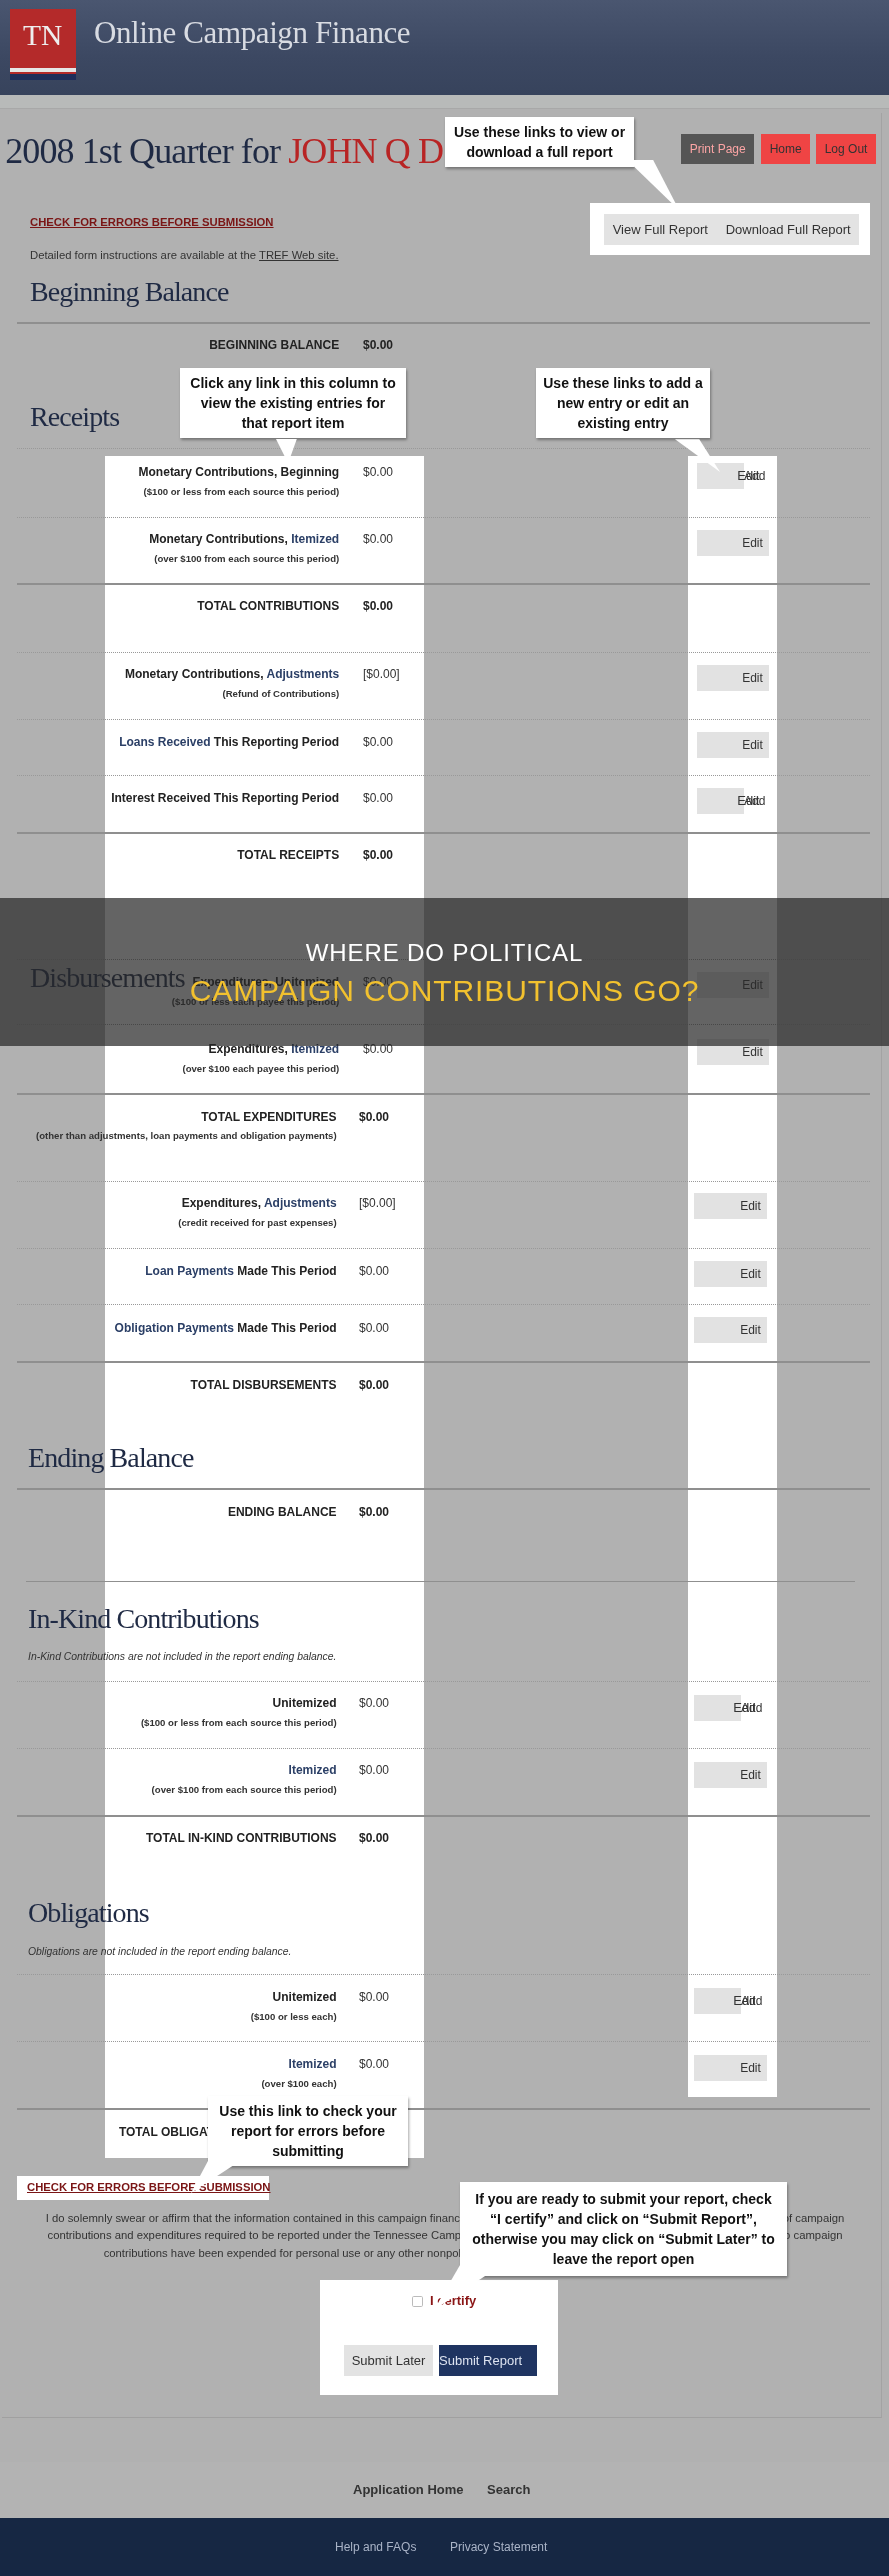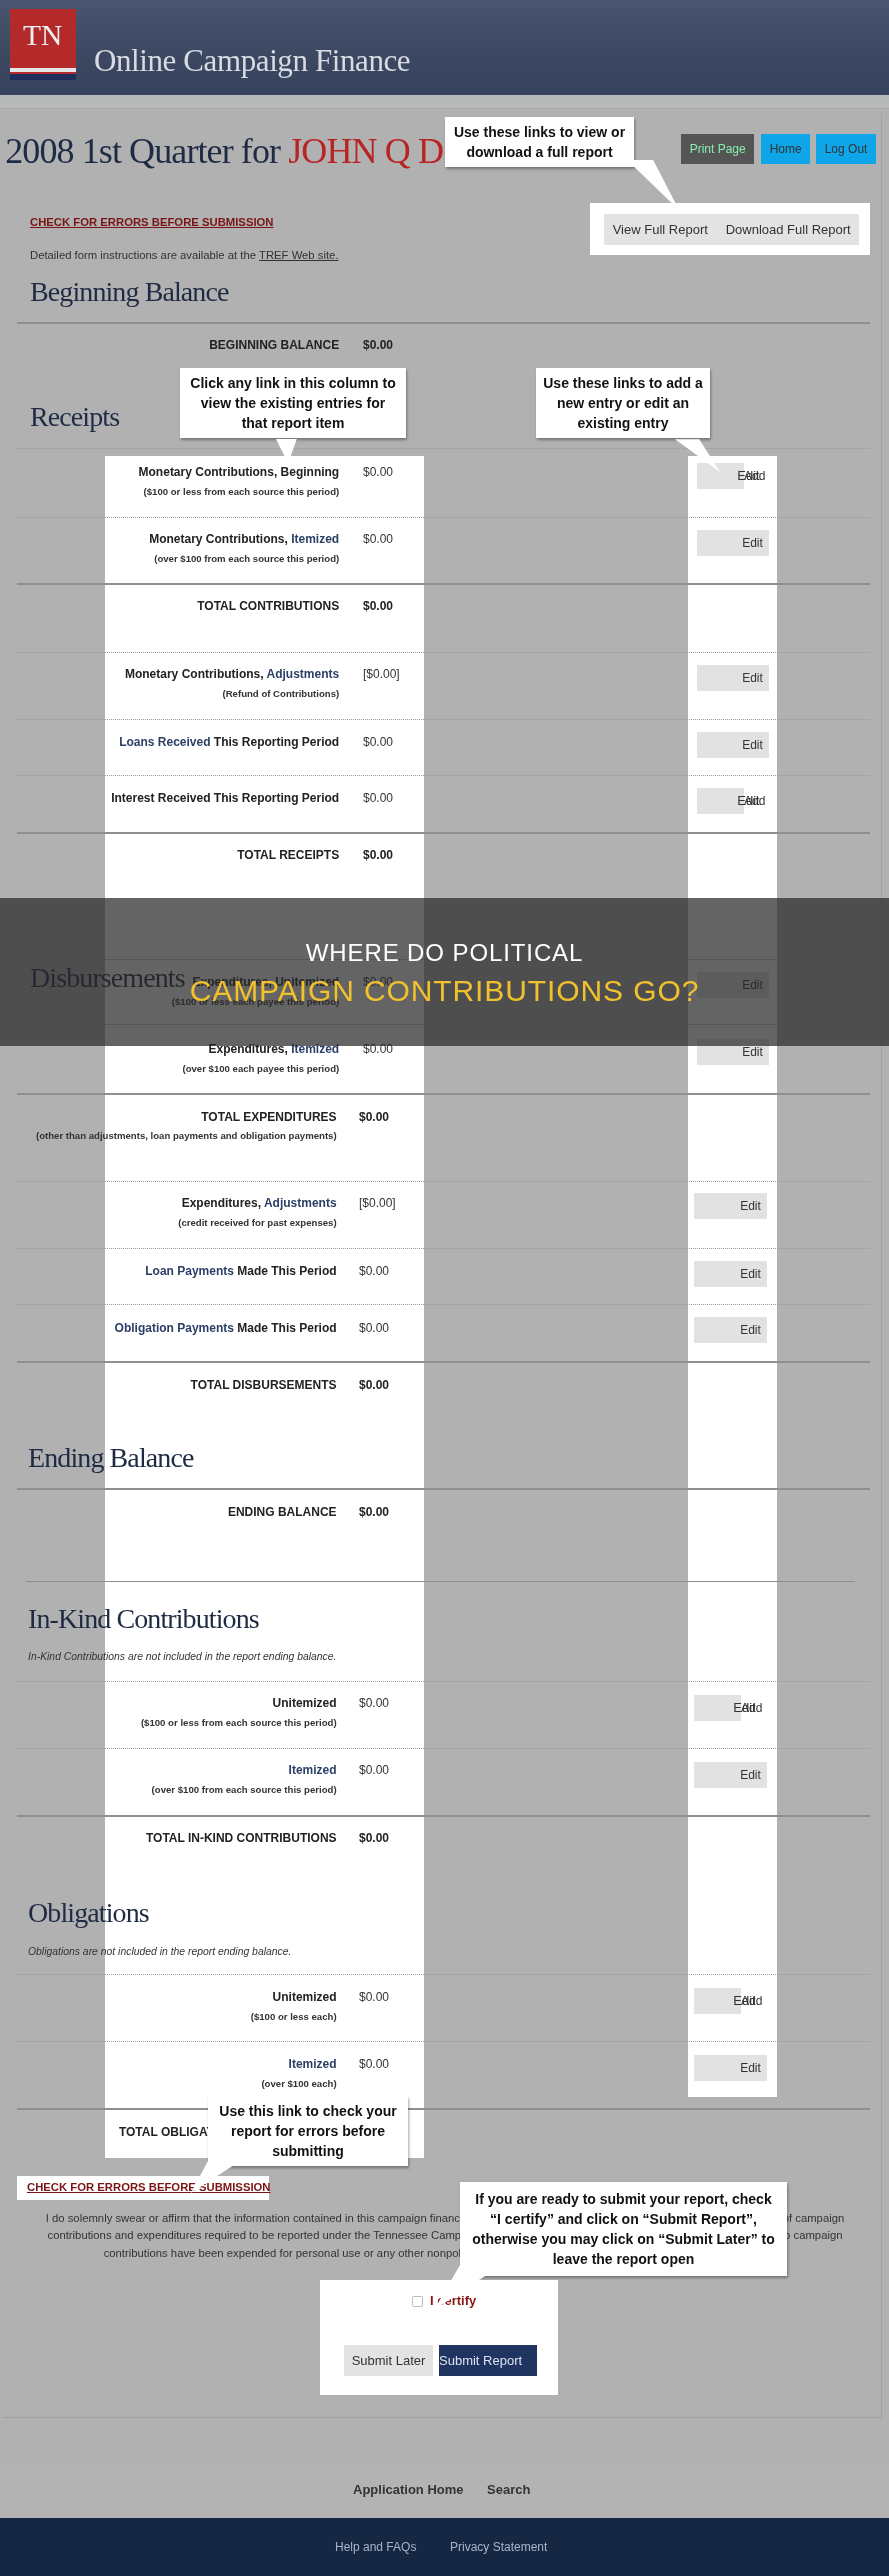--- a/index.html
+++ b/index.html
@@ -17,32 +17,32 @@
     background: linear-gradient(180deg, #4a5670 0%, #3c4862 60%, #37435c 100%);
   }
   .logo {
     position: absolute; left: 9.6px; top: 8.7px; width: 66px; height: 71px;
     background: #b42a2a;
   }
   .logo .tn { position: absolute; left: 0; top: 10.4px; width: 66px; text-align: center;
     color: #eee; font-family: "Liberation Serif", serif; font-size: 29.5px; }
   .logo .stripe1 { position: absolute; left: 0; bottom: 7.8px; width: 66px; height: 3.5px; background: #e6e6e6; }
   .logo .stripe2 { position: absolute; left: 0; bottom: 0; width: 66px; height: 6px; background: #1f2d5a; }
-  .app-title { position: absolute; left: 94px; top: 43px; color: #d8dbe2;
+  .app-title { position: absolute; left: 94px; top: 15px; color: #d8dbe2;
     font-family: "Liberation Serif", serif; font-size: 31px; letter-spacing: -0.4px; }
 
   .top-band { position: absolute; left: 0; top: 95px; width: 889px; height: 14px; background: #b8bab9; border-bottom: 0.9px solid #a8a8a8; }
 
   .page-title { position: absolute; left: 5.2px; top: 130px; font-family: "Liberation Serif", serif;
     font-size: 36px; color: #1f2a44; letter-spacing: -0.9px; white-space: nowrap; }
   .page-title .name { color: #b82424; }
 
   .top-btn { position: absolute; top: 134px; height: 30px; line-height: 30px; font-size: 12px;
-    padding: 0 8.7px; color: #333; background: #0ea5e9; }
-  .top-btn.dark { background: #555; color: #86efac; }
+    padding: 0 8.7px; color: #333; background: #ef4444; }
+  .top-btn.dark { background: #555; color: #fca5a5; }
 
   .callout { position: absolute; background: #fff; color: #111; text-align: center;
     font-family: "Liberation Sans", sans-serif; font-weight: bold; font-size: 14px; line-height: 20px;
     box-shadow: 0.9px 1.7px 2.6px rgba(0,0,0,0.35); padding: 5.2px 7px; z-index: 5; }
 
   .report-links-box { position: absolute; left: 590px; top: 203px; width: 280px; height: 52px; background: #fff; }
   .link-btn { position: absolute; top: 214px; height: 31px; line-height: 31px; background: #e3e3e3;
     font-size: 13px; color: #333; padding: 0 8.7px; }
 
   .check-link { position: absolute; color: #7a1515; font-weight: bold; font-size: 11.3px; text-decoration: underline; }

